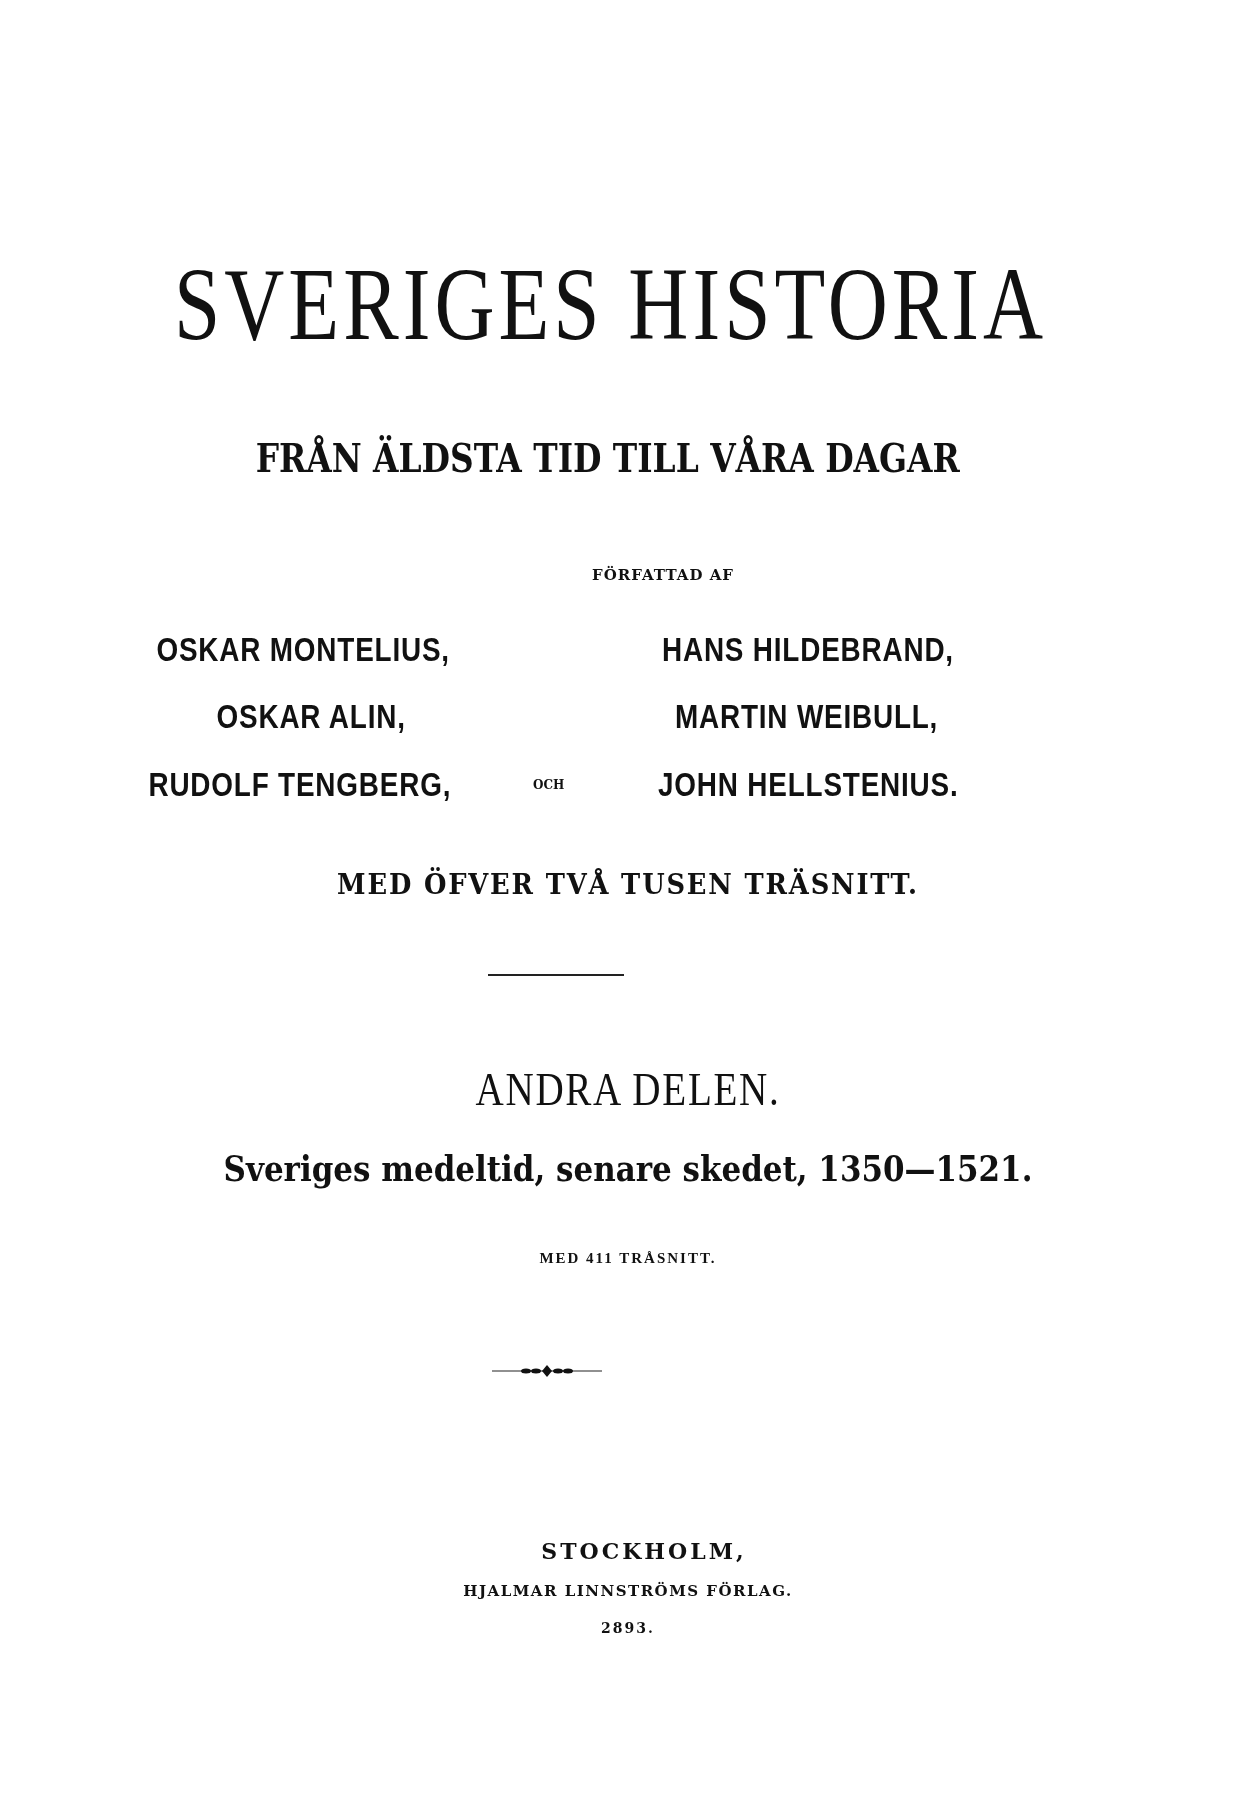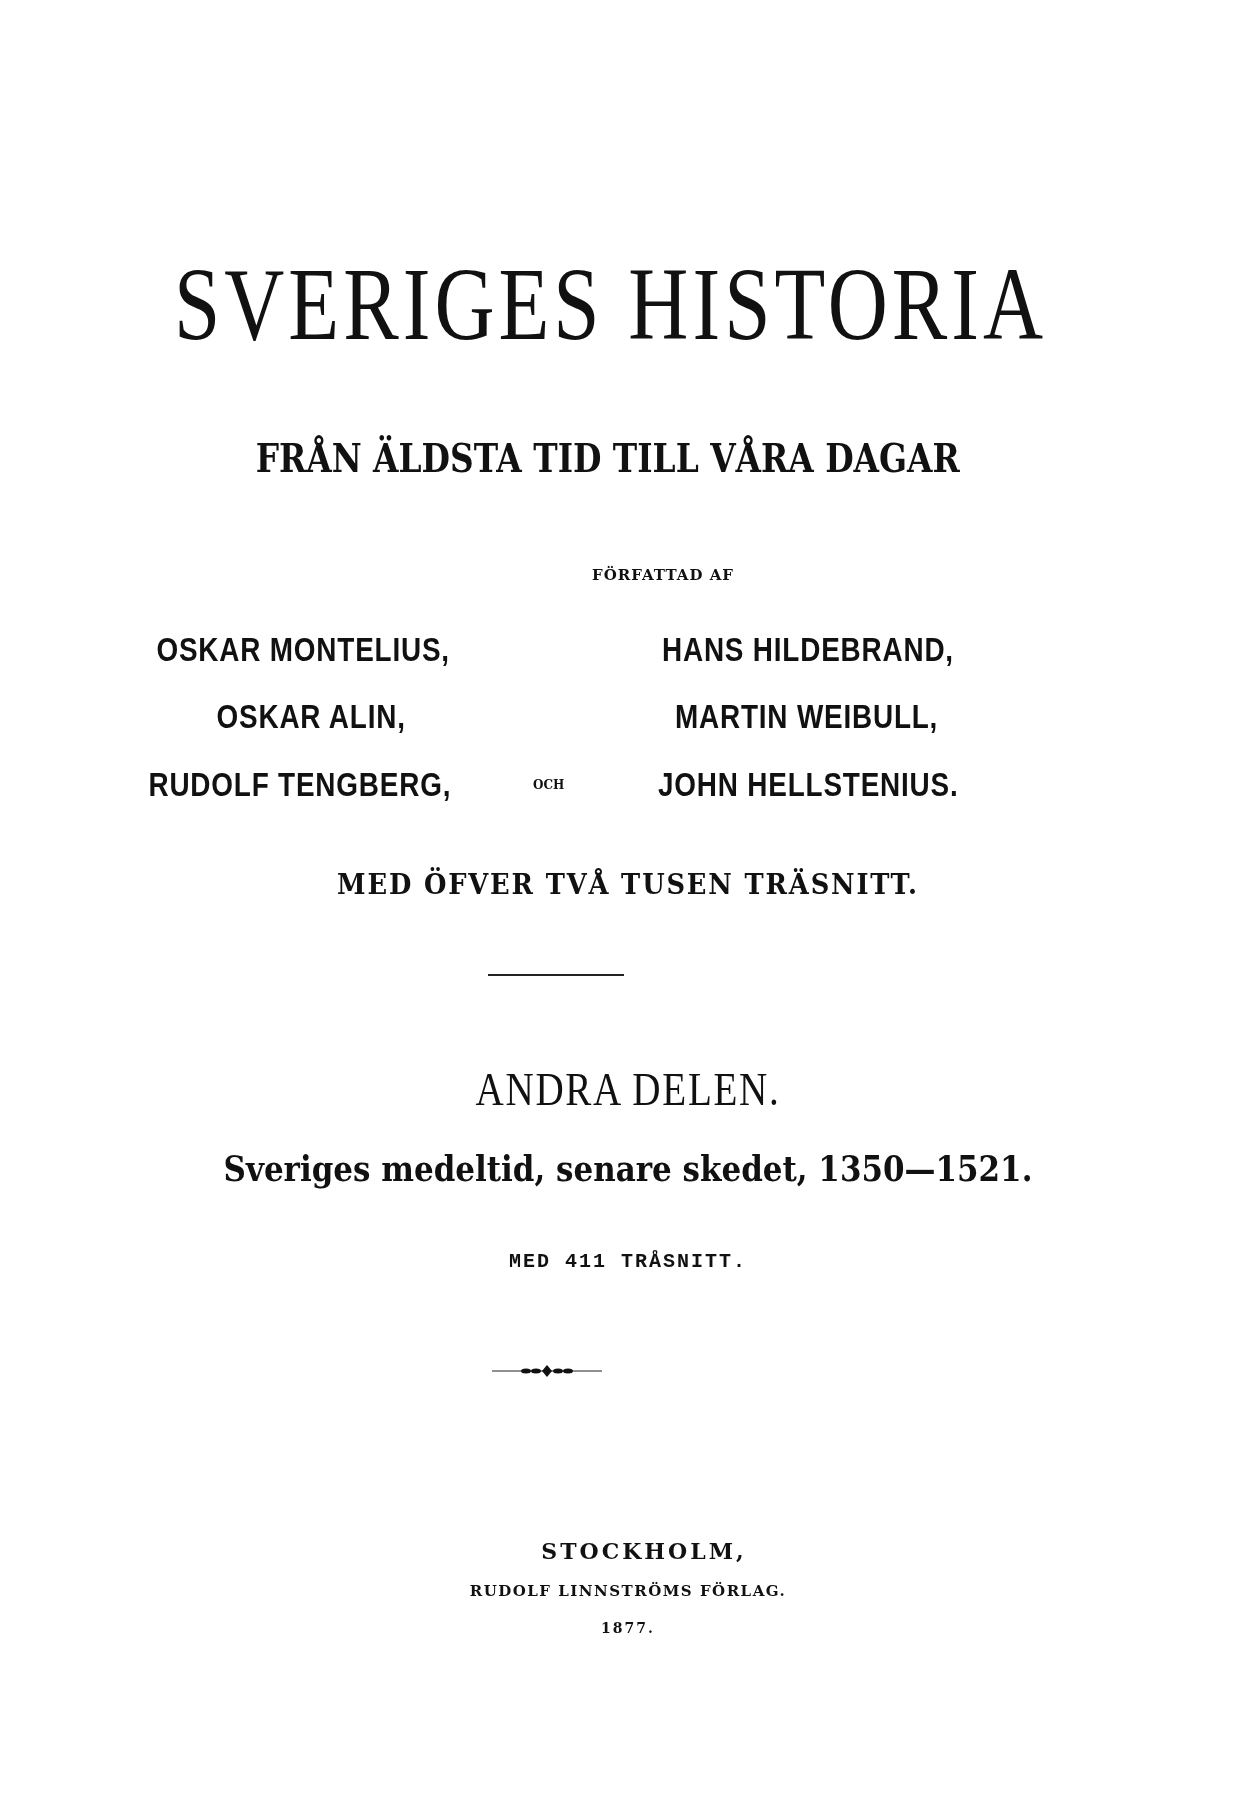--- a/index.html
+++ b/index.html
@@ -39,21 +39,21 @@
     .rule { position: absolute; top: 974px; left: 488px; width: 136px; height: 2px; background: #222; }
     .part {
       top: 1066px; font-family: "Liberation Serif", serif; font-size: 46px; line-height: 48px;
       letter-spacing: 2px; transform: scaleX(0.85);
     }
     .period {
       top: 1146px; font-family: "DejaVu Serif", serif; font-weight: bold; font-size: 36px; line-height: 44px;
       transform: scaleX(0.86);
     }
     .woodcuts411 {
-      top: 1250px; font-family: Liberation Mono, monospace; font-weight: bold; font-size: 20px; letter-spacing: 2px;
+      top: 1250px; font-family: Liberation Serif, serif; font-weight: bold; font-size: 15px; letter-spacing: 2px;
     }
     .ornament { position: absolute; top: 1362px; left: 492px; width: 110px; height: 18px; }
     .city {
       top: 1538px; font-family: "DejaVu Serif", serif; font-weight: bold; font-size: 22px; letter-spacing: 3px; margin-left: 16px;
     }
     .publisher {
       top: 1582px; font-family: "DejaVu Serif", serif; font-weight: bold; font-size: 15px; letter-spacing: 1.5px;
     }
     .year {
       top: 1620px; font-family: "DejaVu Serif", serif; font-weight: bold; font-size: 14px; letter-spacing: 2px;
@@ -93,16 +93,16 @@
   <svg class="ornament" viewBox="0 0 110 18">
     <line x1="0" y1="9" x2="110" y2="9" stroke="#222" stroke-width="1.2"></line>
     <ellipse cx="34" cy="9" rx="5" ry="2.5" fill="#111"></ellipse>
     <ellipse cx="44" cy="9" rx="5" ry="2.5" fill="#111"></ellipse>
     <polygon points="55,3 60,9 55,15 50,9" fill="#111"></polygon>
     <ellipse cx="66" cy="9" rx="5" ry="2.5" fill="#111"></ellipse>
     <ellipse cx="76" cy="9" rx="5" ry="2.5" fill="#111"></ellipse>
   </svg>
 
   <div class="abs center city">STOCKHOLM,</div>
-  <div class="abs center publisher">RUDOLF LINNSTRÖMS FÖRLAG.</div>
-  <div class="abs center year">1877.</div>
+  <div class="abs center publisher">HJALMAR LINNSTRÖMS FÖRLAG.</div>
+  <div class="abs center year">2893.</div>
 
 </div>
 
 </body></html>

